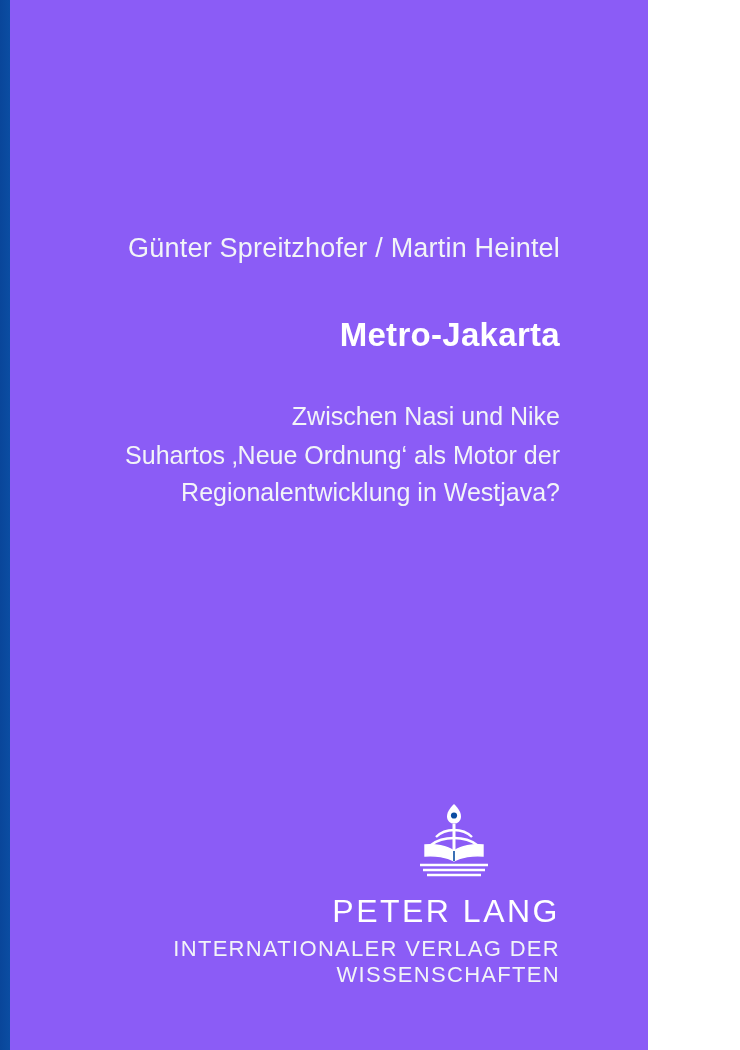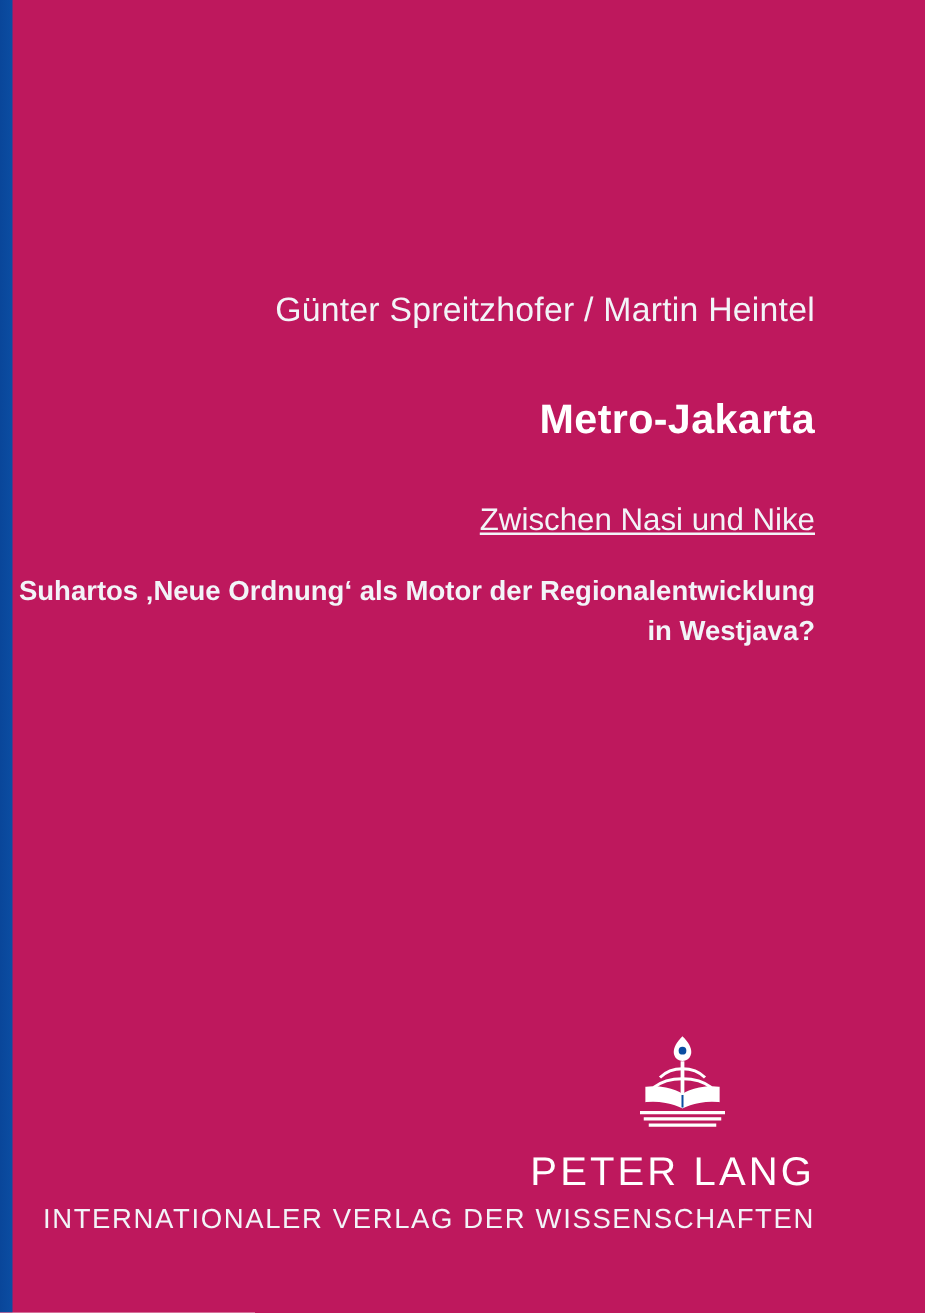--- a/index.html
+++ b/index.html
@@ -8,23 +8,23 @@
     background: #ffffff;
   }
   body {
     width: 740px;
     height: 1050px;
     font-family: "Liberation Sans", sans-serif;
     overflow: hidden;
   }
   .cover {
     position: relative;
-    width: 740px;
+    width: 648px;
     height: 1050px;
-    background: #be185d;
+    background: #8b5cf6;
     box-sizing: border-box;
     overflow: hidden;
   }
   
   .spine-shade {
     position: absolute;
     left: 0;
     top: 0;
     width: 10px;
     height: 1050px;
@@ -52,27 +52,26 @@
     font-weight: bold;
     letter-spacing: 0.3px;
     color: #ffffff;
     padding-left: 48px;
   }
   .subtitle-1 {
     margin-top: 48px;
     font-size: 25px;
     font-weight: 400;
     color: #f2f4f8;
-    text-decoration: underline;
   }
   .subtitle-2 {
-    margin-top: 26px;
-    font-size: 22px;
+    margin-top: 6px;
+    font-size: 25px;
     line-height: 1.45;
-    font-weight: 700;
+    font-weight: 400;
     color: #f2f4f8;
   }
   .publisher {
     position: absolute;
     left: 0;
     right: 88px;
     bottom: 62px;
     text-align: right;
     color: #ffffff;
   }

